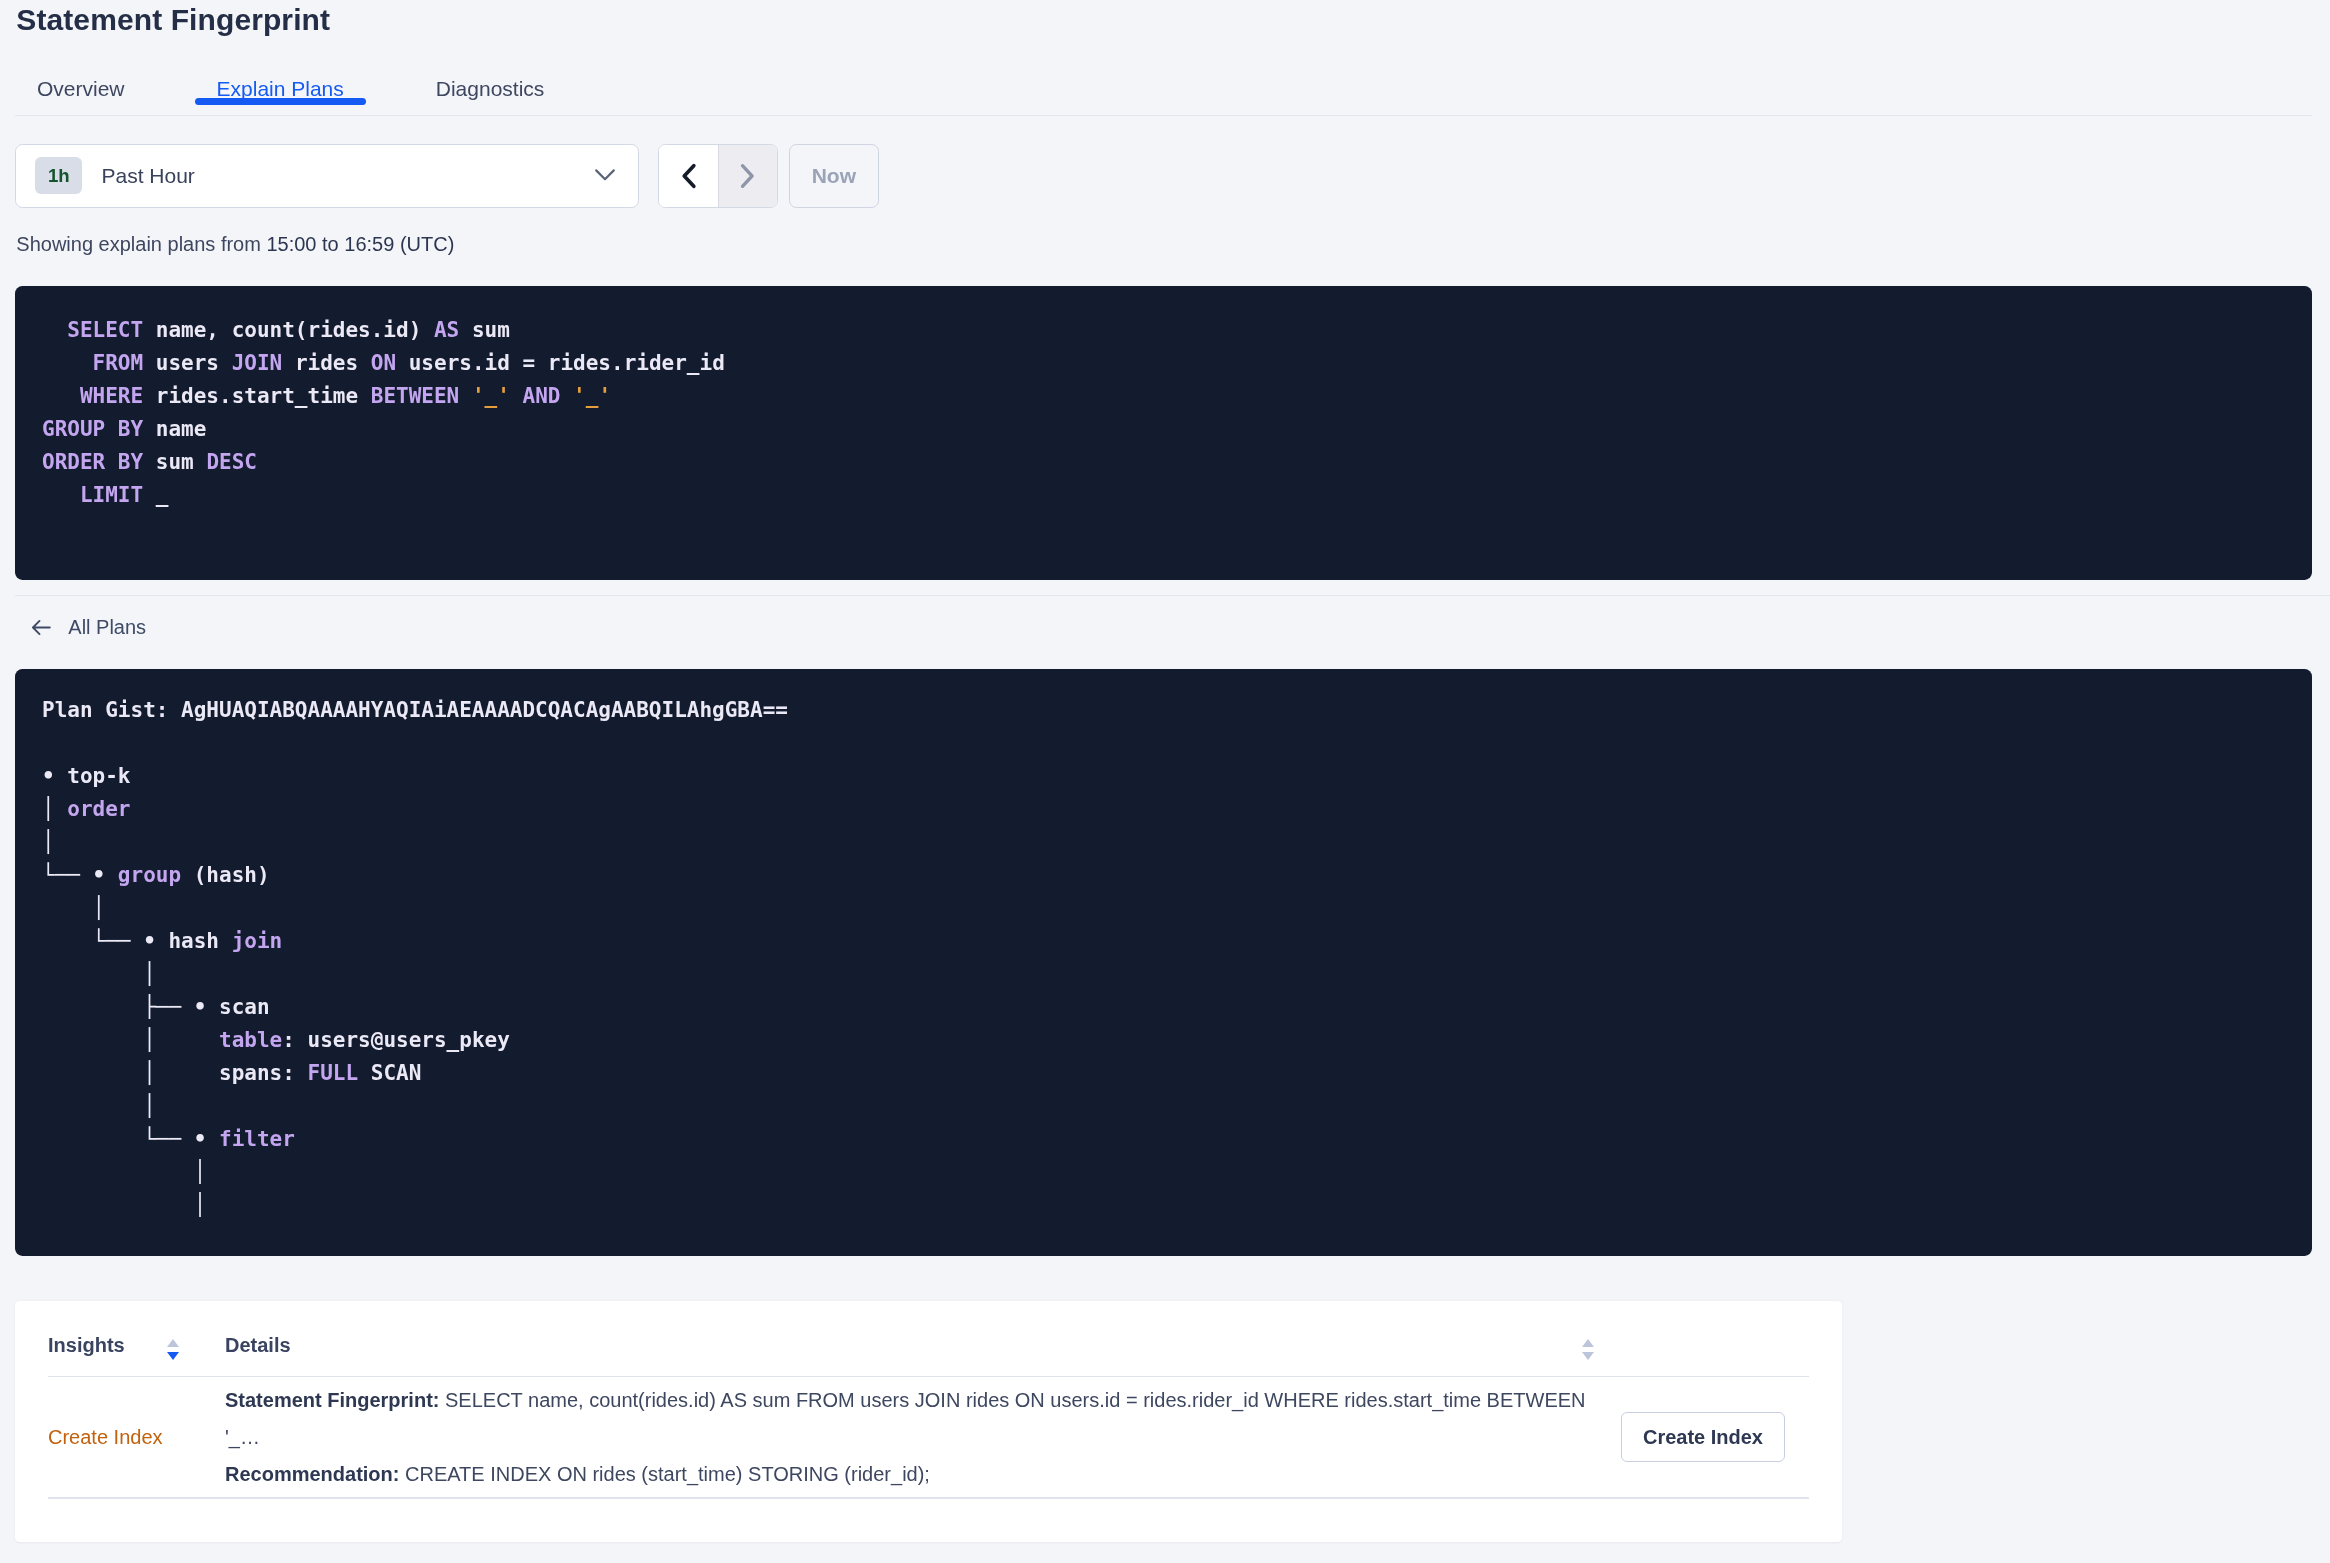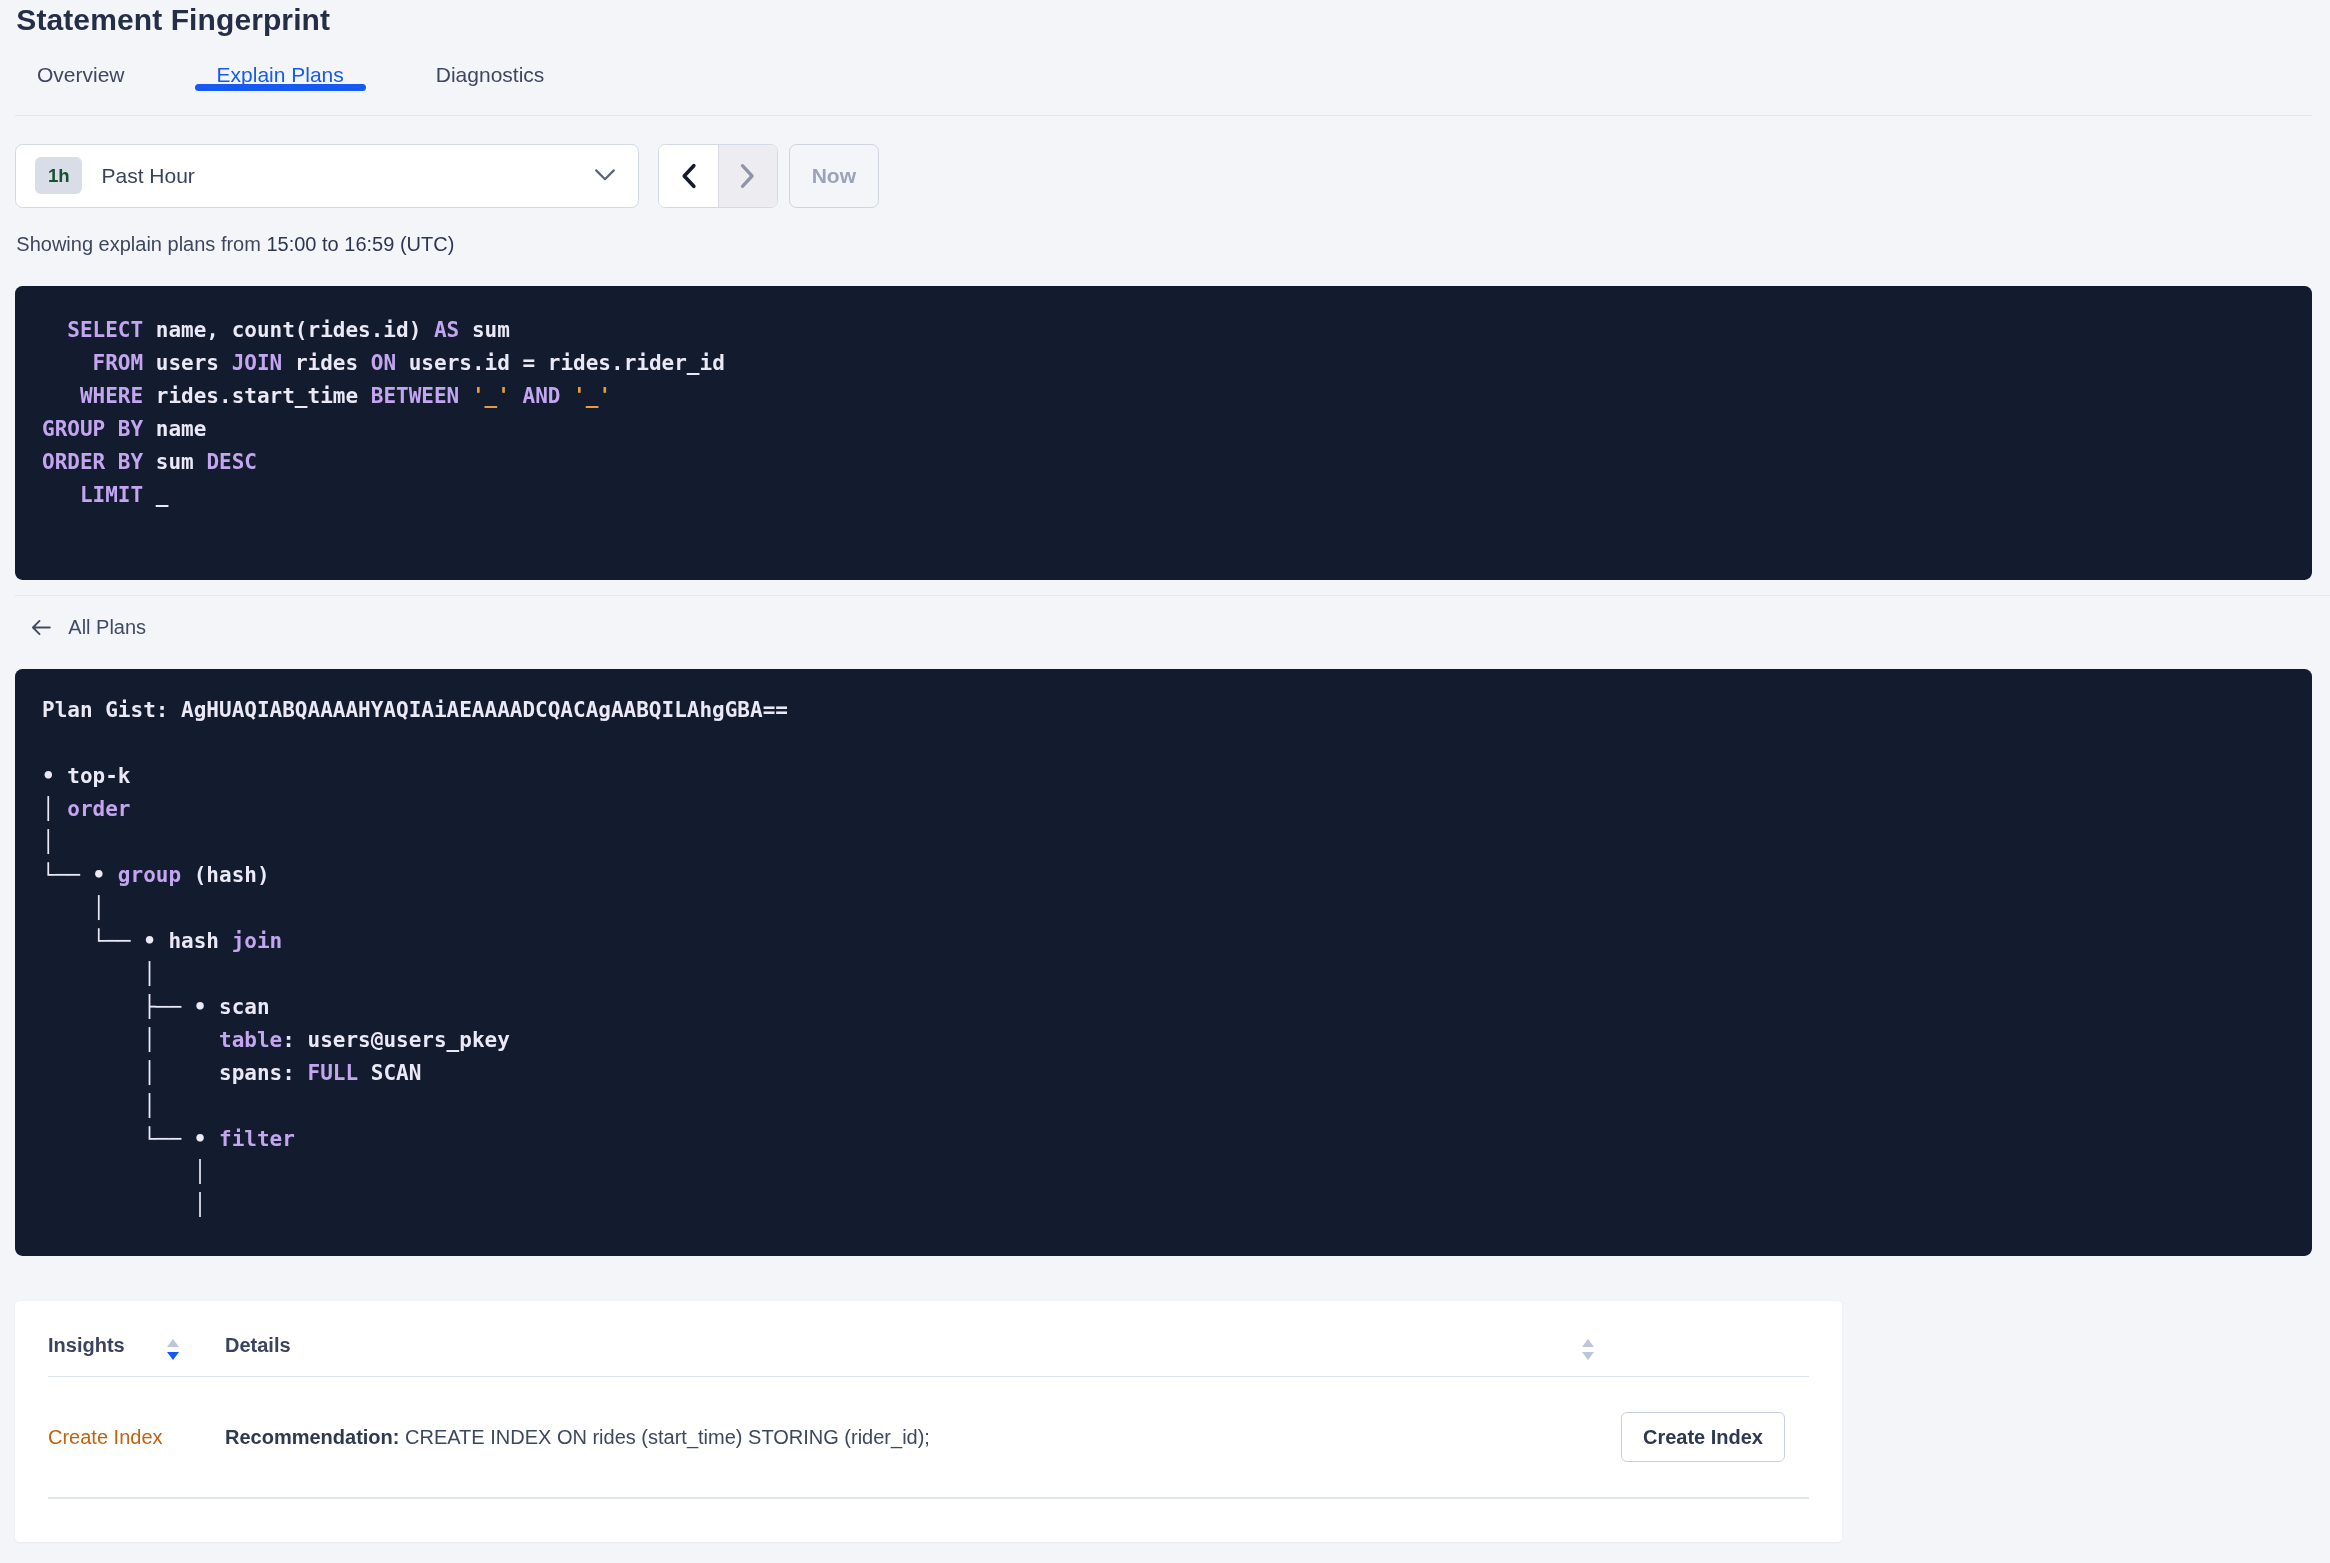--- a/index.html
+++ b/index.html
@@ -14,21 +14,21 @@
 
   
   .page-title {
     margin:1.5px 18px 0 16.3px;
     font-size:30px; line-height:34px; font-weight:700;
     color:#242e47; letter-spacing:0.1px;
   }
 
   
   .tabs {
-    display:flex; align-items:flex-start;
+    display:flex; align-items:center;
     margin:26px 18px 0 15px; height:53px;
     border-bottom:1.5px solid #e2e5ee;
   }
   .tab {
     position:relative; display:flex; align-items:center;
     padding:0 22px; margin-right:48px;
     font-size:21px; font-weight:500; color:#3e4760; cursor:pointer;
   }
   .tab.active { color:#155af2; }
   .tab.active::after {
@@ -247,20 +247,21 @@
         </div>
       </div>
       <div class="col-actions"></div>
     </div>
     <div class="hdr-divider"></div>
     <div class="row">
       <div class="cell-insight">
         <span class="insight-link">Create Index</span>
       </div>
       <div class="cell-details">
+        <div><b>Statement Fingerprint:</b><span> SELECT name, count(rides.id) AS sum FROM users JOIN rides ON users.id = rides.rider_id WHERE rides.start_time BETWEEN '_…</span></div>
         <div><b>Recommendation:</b><span> CREATE INDEX ON rides (start_time) STORING (rider_id);</span></div>
       </div>
       <div class="cell-action">
         <button class="create-index-btn">Create Index</button>
       </div>
     </div>
     <div class="row-divider"></div>
   </div>
 
 </div>

